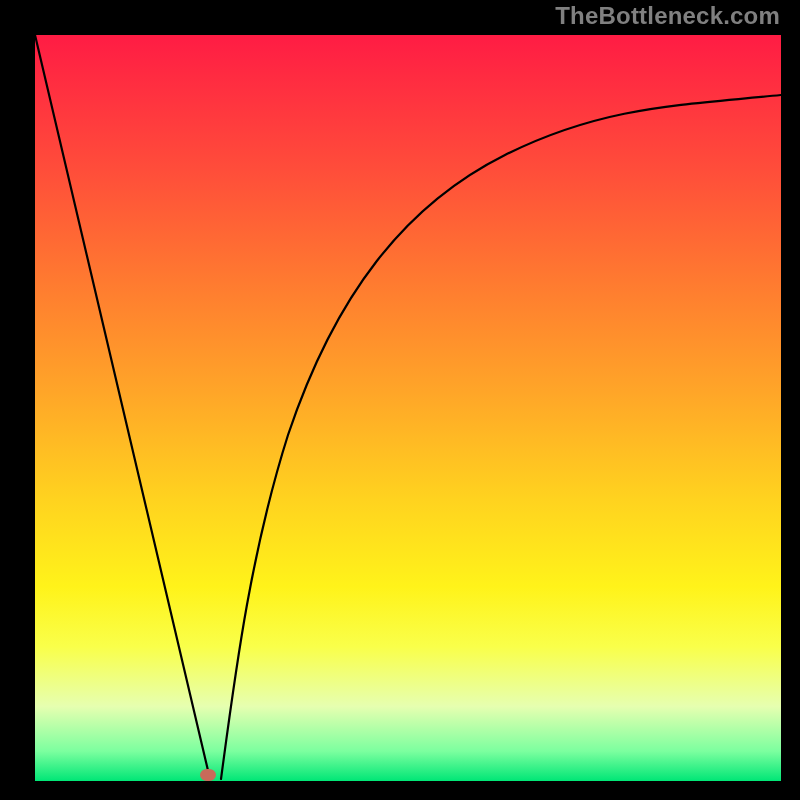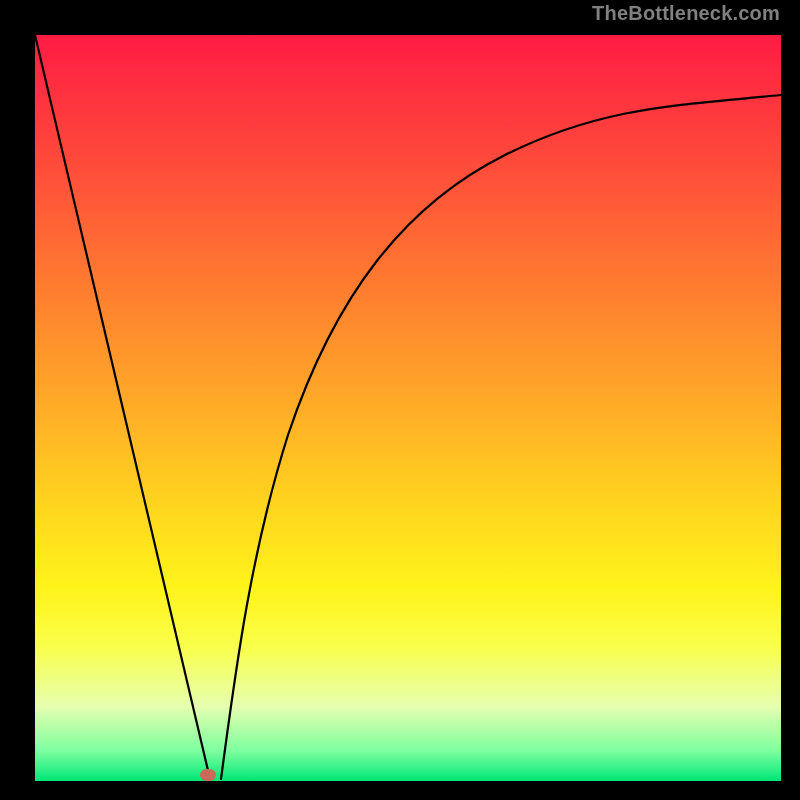--- a/index.html
+++ b/index.html
@@ -15,21 +15,21 @@
     position: relative;
     width: 800px;
     height: 800px;
     background: #000;
   }
   .watermark {
     position: absolute;
     top: 2px;
     right: 20px;
     color: #808080;
-    font-size: 20px;
+    font-size: 24px;
     font-weight: 600;
     letter-spacing: 0.2px;
     z-index: 5;
     user-select: none;
     margin-left: 48px;
   }
   .plot-area {
     position: absolute;
     left: 35px;
     top: 35px;

